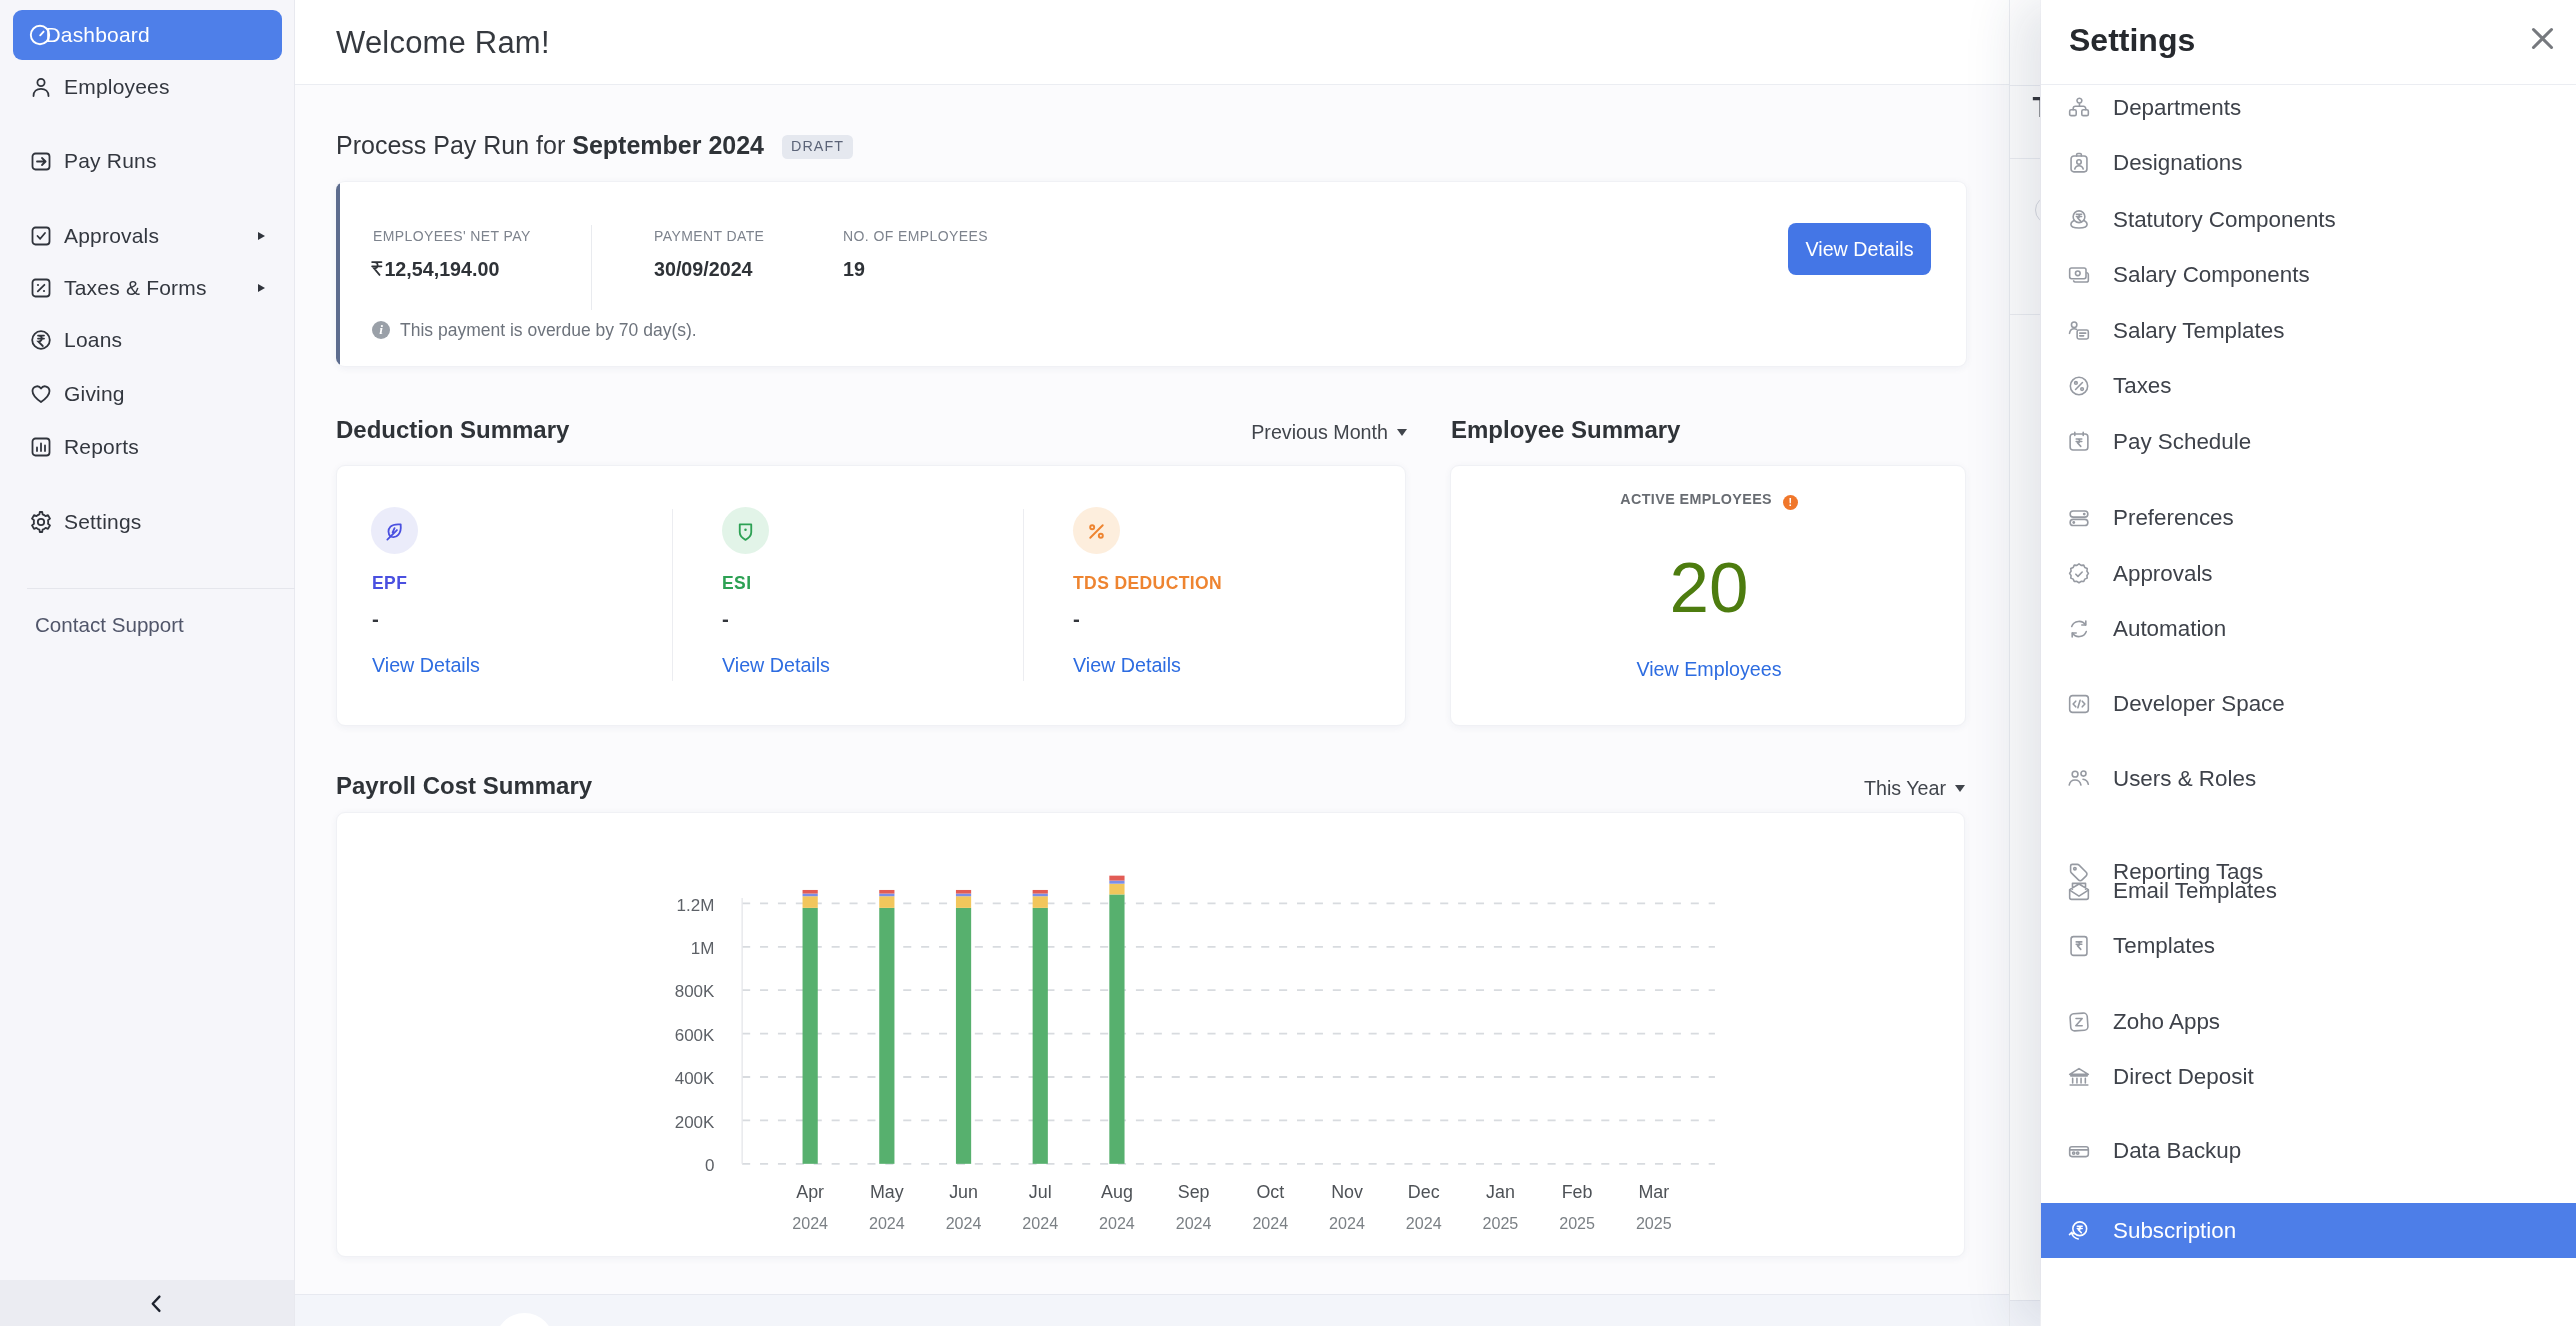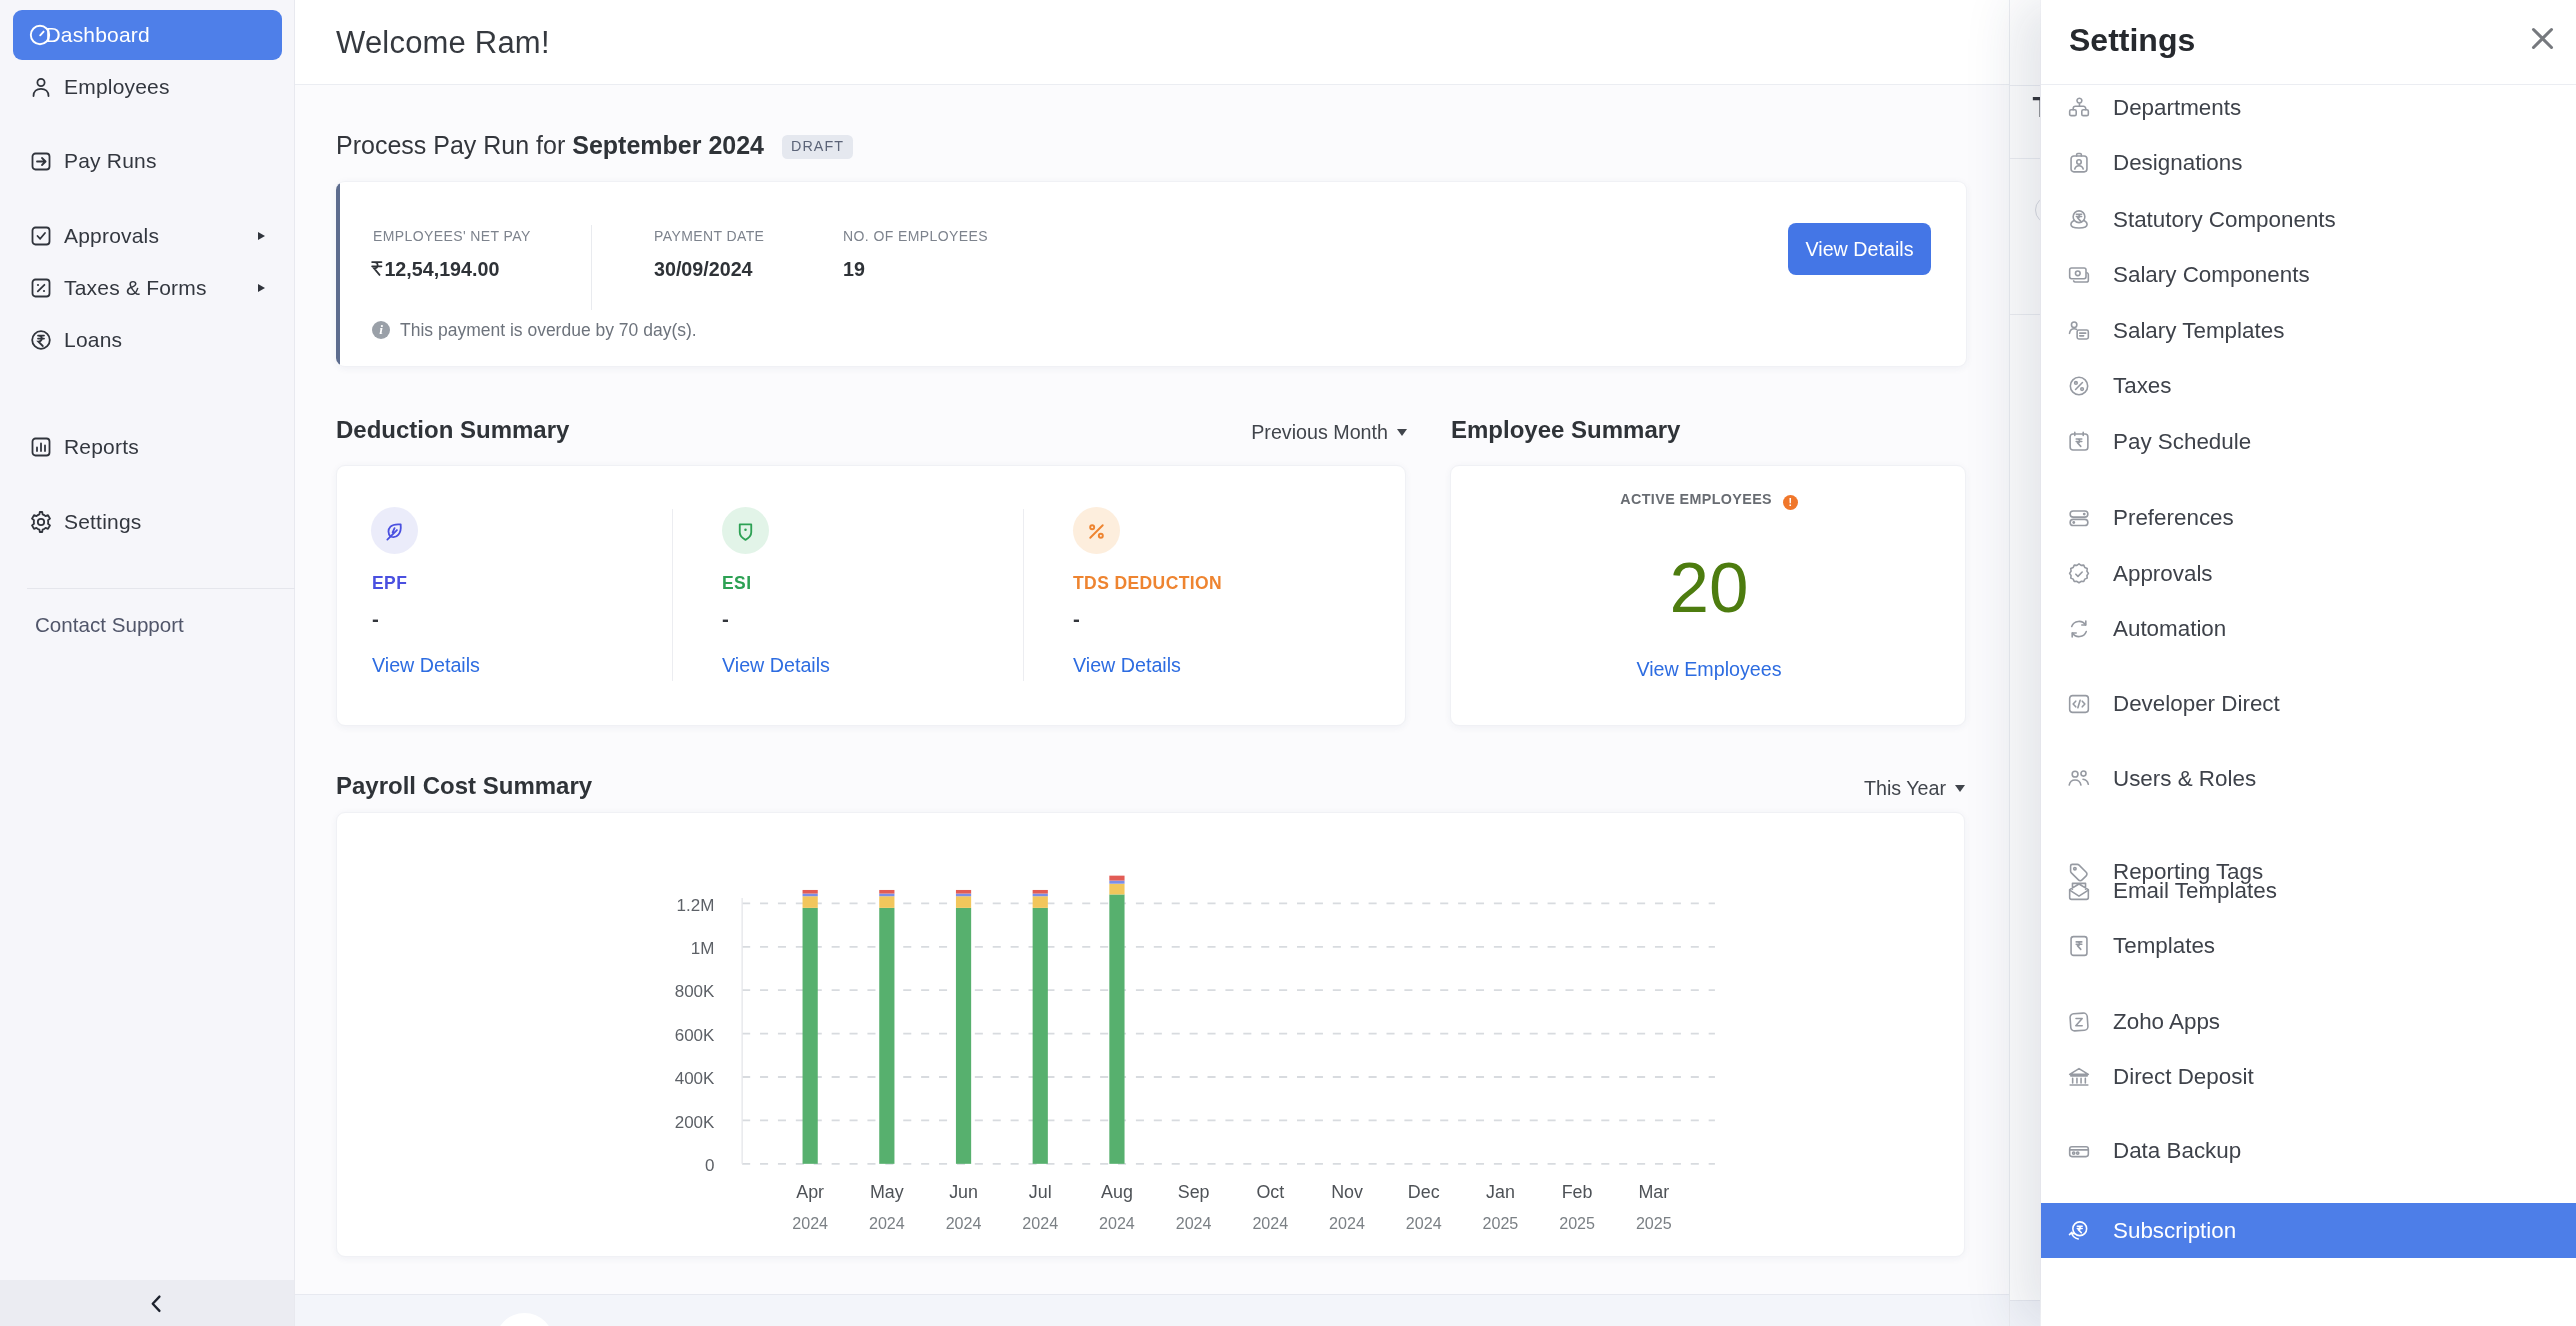--- a/index.html
+++ b/index.html
@@ -77,20 +77,26 @@
     <div class="tx">Taxes &amp; Forms</div>
     <div class="arr"></div>
   </div>
   <div class="srow" style="top:315px;">
     <svg class="ic" viewBox="0 0 24 24" fill="none" stroke="#30343c" stroke-width="1.8" stroke-linecap="round">
       <circle cx="12" cy="12" r="8.8"></circle>
       <path d="M9 7.6 h6 M9 10.6 h6 M9.4 7.6 c4.6 0 4.6 6 0 6 l4.4 4.4"></path>
     </svg>
     <div class="tx">Loans</div>
   </div>
+  <div class="srow" style="top:369px;">
+    <svg class="ic" viewBox="0 0 24 24" fill="none" stroke="#30343c" stroke-width="1.8" stroke-linecap="round" stroke-linejoin="round">
+      <path d="M12 20 C5.5 15.5 3.5 12 3.5 9 a4.6 4.6 0 0 1 8.5-2.5 A4.6 4.6 0 0 1 20.5 9 c0 3-2 6.5-8.5 11z"></path>
+    </svg>
+    <div class="tx">Giving</div>
+  </div>
   <div class="srow" style="top:422px;">
     <svg class="ic" viewBox="0 0 24 24" fill="none" stroke="#30343c" stroke-width="1.8" stroke-linecap="round">
       <rect x="3.5" y="3.5" width="17" height="17" rx="3"></rect>
       <path d="M8 16 v-3.5 M12 16 V8.5 M16 16 v-5.5"></path>
     </svg>
     <div class="tx">Reports</div>
   </div>
   <div class="srow" style="top:497px;">
     <svg class="ic" viewBox="0 0 24 24" fill="none" stroke="#30343c" stroke-width="1.8" stroke-linecap="round" stroke-linejoin="round">
       <circle cx="12" cy="12" r="3.2"></circle>
@@ -364,21 +370,21 @@
           <path d="M7.2 12.3 a8.3 8.3 0 0 1 14.8-1.6 M22.8 17.7 a8.3 8.3 0 0 1-14.8 1.6"></path>
           <path d="M22.3 6.5 v4.3 h-4.3 M7.7 23.5 v-4.3 h4.3"></path>
         </svg>
     <div class="tx">Automation</div>
       </div>
       <div class="prow" style="top:676px;">
     <svg class="ic" viewBox="0 0 30 30" fill="none" stroke="#969aa2" stroke-width="1.7" stroke-linecap="round" stroke-linejoin="round">
           <rect x="5" y="6" width="20" height="18" rx="3"></rect>
           <path d="M11.5 12 l-2.8 3 2.8 3 M18.5 12 l2.8 3 -2.8 3 M16.2 11 l-2.4 8"></path>
         </svg>
-    <div class="tx">Developer Direct</div>
+    <div class="tx">Developer Space</div>
       </div>
       <div class="prow" style="top:751px;">
     <svg class="ic" viewBox="0 0 30 30" fill="none" stroke="#969aa2" stroke-width="1.7" stroke-linecap="round" stroke-linejoin="round">
           <circle cx="10.8" cy="9.8" r="3.1"></circle>
           <path d="M4.5 21.5 c.7-3.6 3-5.4 6.3-5.4 s5.6 1.8 6.3 5.4"></path>
           <circle cx="19.8" cy="9.2" r="2.7"></circle>
           <path d="M19.3 15.3 c3 .3 5 2.1 5.7 5.4"></path>
         </svg>
     <div class="tx">Users &amp; Roles</div>
       </div>

